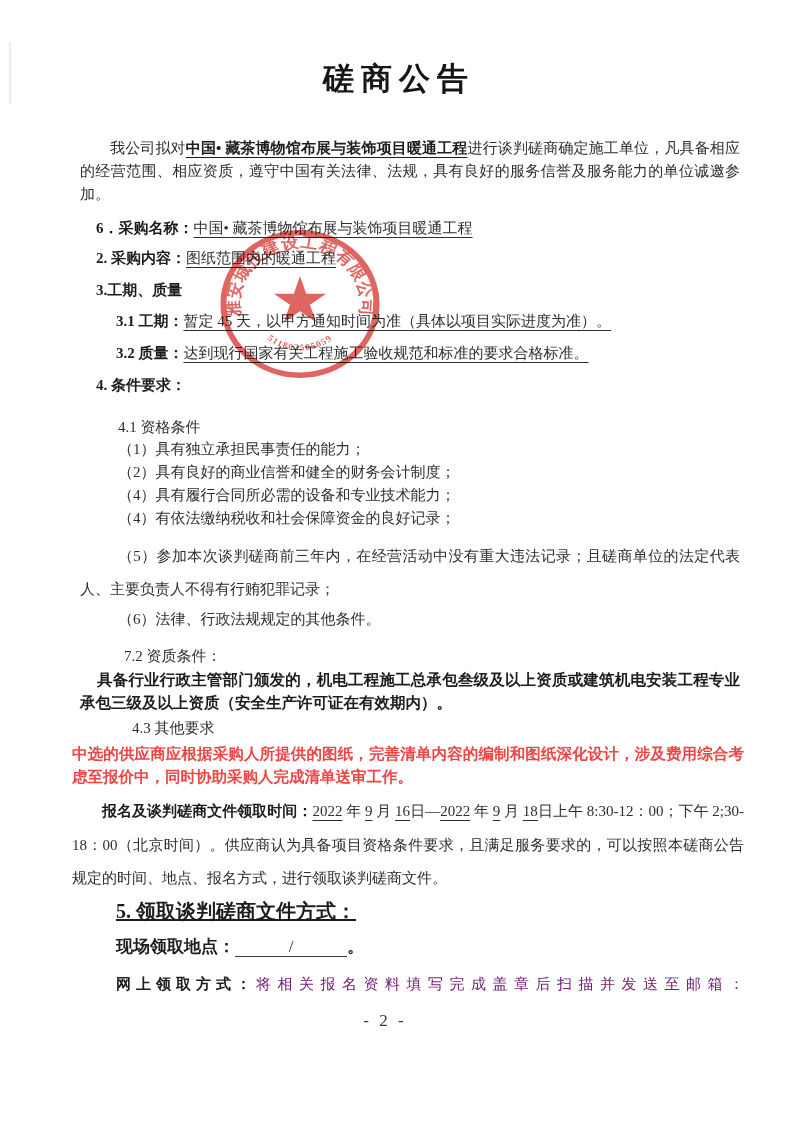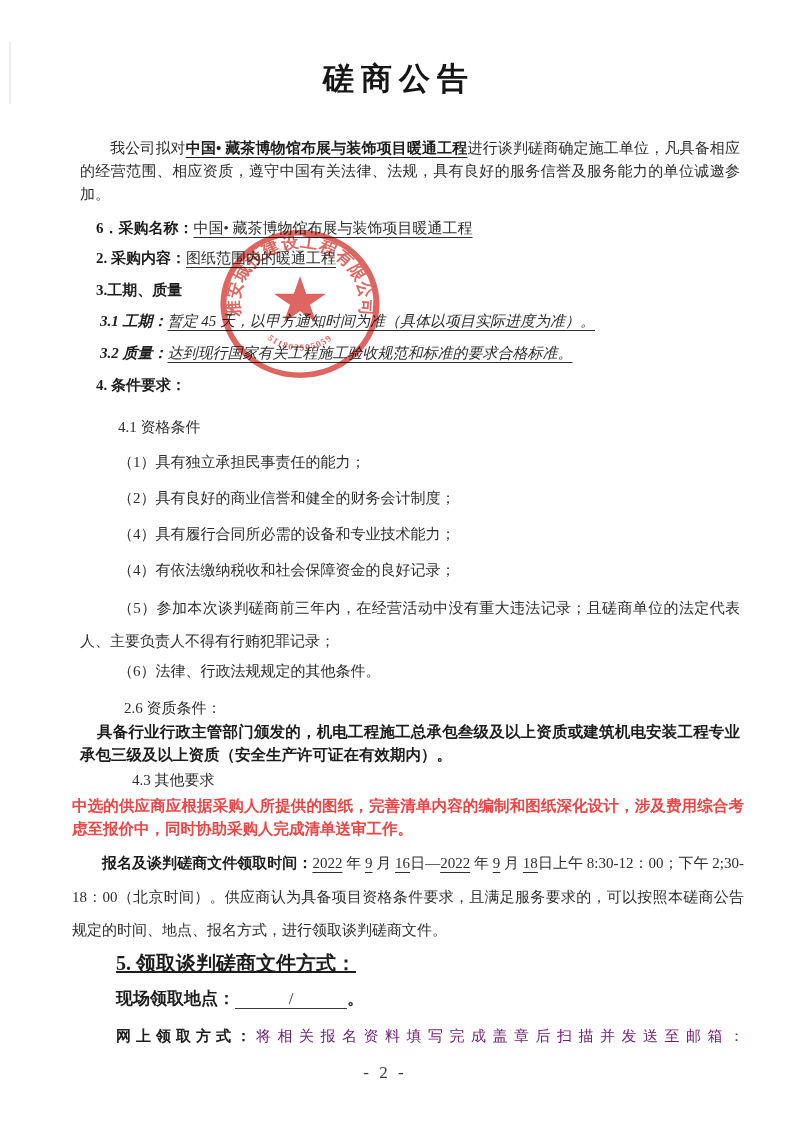--- a/index.html
+++ b/index.html
@@ -12,30 +12,30 @@
     font-size:31px;font-weight:700;letter-spacing:7px;color:#161616;line-height:46px;}
 
   p{margin:0;}
   .body-text{font-size:15px;line-height:23px;text-align:justify;}
   .intro{margin-top:35px;text-indent:2em;}
   .bold{font-weight:700;color:#1d1d1d;}
   .ul{text-decoration:underline;text-underline-offset:4px;text-decoration-thickness:1px;}
 
   .row{font-size:15px;line-height:22px;white-space:nowrap;}
   .row-item{margin-left:16px;}
-  .row-sub{margin-left:20px;font-style:italic;}
+  .row-sub{margin-left:36px;}
   .m-item1{margin-top:11px;}
   .m-item2{margin-top:8px;}
   .m-item3{margin-top:10px;}
   .m-item31{margin-top:9px;}
   .m-item32{margin-top:10px;}
   .m-item4{margin-top:10px;}
 
   .h41{margin-top:20px;margin-left:38px;font-size:15px;line-height:22px;}
-  .cond{font-size:15px;line-height:23px;text-indent:38px;text-align:justify;margin-top:13px;}
+  .cond{font-size:15px;line-height:23px;text-indent:38px;text-align:justify;}
   .cond.two-line{line-height:33px;margin-top:10px;}
   .cond.last{margin-top:2px;}
   .h42{margin-top:14px;margin-left:44px;font-size:15px;line-height:22px;}
   .b42{margin-top:1px;font-size:15.5px;line-height:23px;font-weight:700;color:#1d1d1d;
        text-indent:1.1em;text-align:justify;}
   .h43{margin-top:3px;margin-left:52px;font-size:15px;line-height:22px;}
   .b43{margin-top:3px;font-size:15.5px;line-height:23px;font-weight:700;color:#ef4444;
        text-align:justify;margin-left:-8px;margin-right:-4px;}
 
   .reg{margin-top:7px;font-size:15px;line-height:33.5px;text-align:justify;
@@ -86,21 +86,21 @@
 
     <p class="h41">4.1 资格条件</p>
 
     <p class="cond">（1）具有独立承担民事责任的能力；</p>
     <p class="cond">（2）具有良好的商业信誉和健全的财务会计制度；</p>
     <p class="cond">（4）具有履行合同所必需的设备和专业技术能力；</p>
     <p class="cond">（4）有依法缴纳税收和社会保障资金的良好记录；</p>
     <p class="cond two-line">（5）参加本次谈判磋商前三年内，在经营活动中没有重大违法记录；且磋商单位的法定代表人、主要负责人不得有行贿犯罪记录；</p>
     <p class="cond last">（6）法律、行政法规规定的其他条件。</p>
 
-    <p class="h42">2.6 资质条件：</p>
+    <p class="h42">7.2 资质条件：</p>
     <p class="b42">具备行业行政主管部门颁发的，机电工程施工总承包叁级及以上资质或建筑机电安装工程专业承包三级及以上资质（安全生产许可证在有效期内）。</p>
 
     <p class="h43">4.3 其他要求</p>
     <p class="b43">中选的供应商应根据采购人所提供的图纸，完善清单内容的编制和图纸深化设计，涉及费用综合考虑至报价中，同时协助采购人完成清单送审工作。</p>
 
     <p class="reg"><span class="bold">报名及谈判磋商文件领取时间：</span><span class="ul">2022</span> <span>年</span> <span class="ul">9</span> <span>月</span> <span class="ul">16</span><span>日—</span><span class="ul">2022</span> <span>年</span> <span class="ul">9</span> <span>月</span> <span class="ul">18</span><span>日上午 8:30-12：00；下午 2;30-18：00（北京时间）。供应商认为具备项目资格条件要求，且满足服务要求的，可以按照本磋商公告规定的时间、地点、报名方式，进行领取谈判磋商文件。</span></p>
 
     <p class="h5">5.  领取谈判磋商文件方式：</p>
 
     <p class="onsite"><span class="bold">现场领取地点：</span><span class="blank">/</span><span class="bold">。</span></p>

